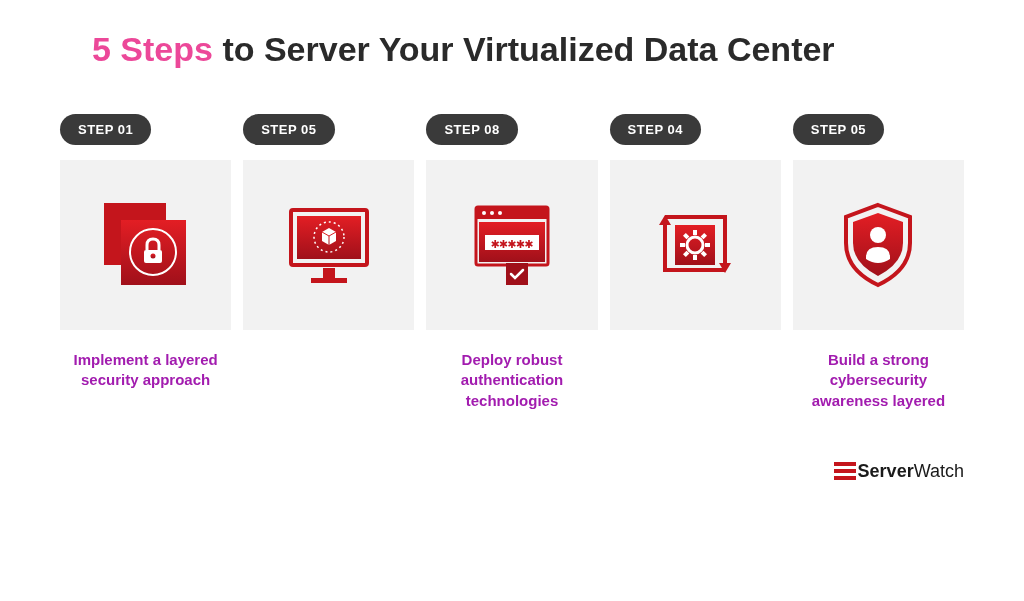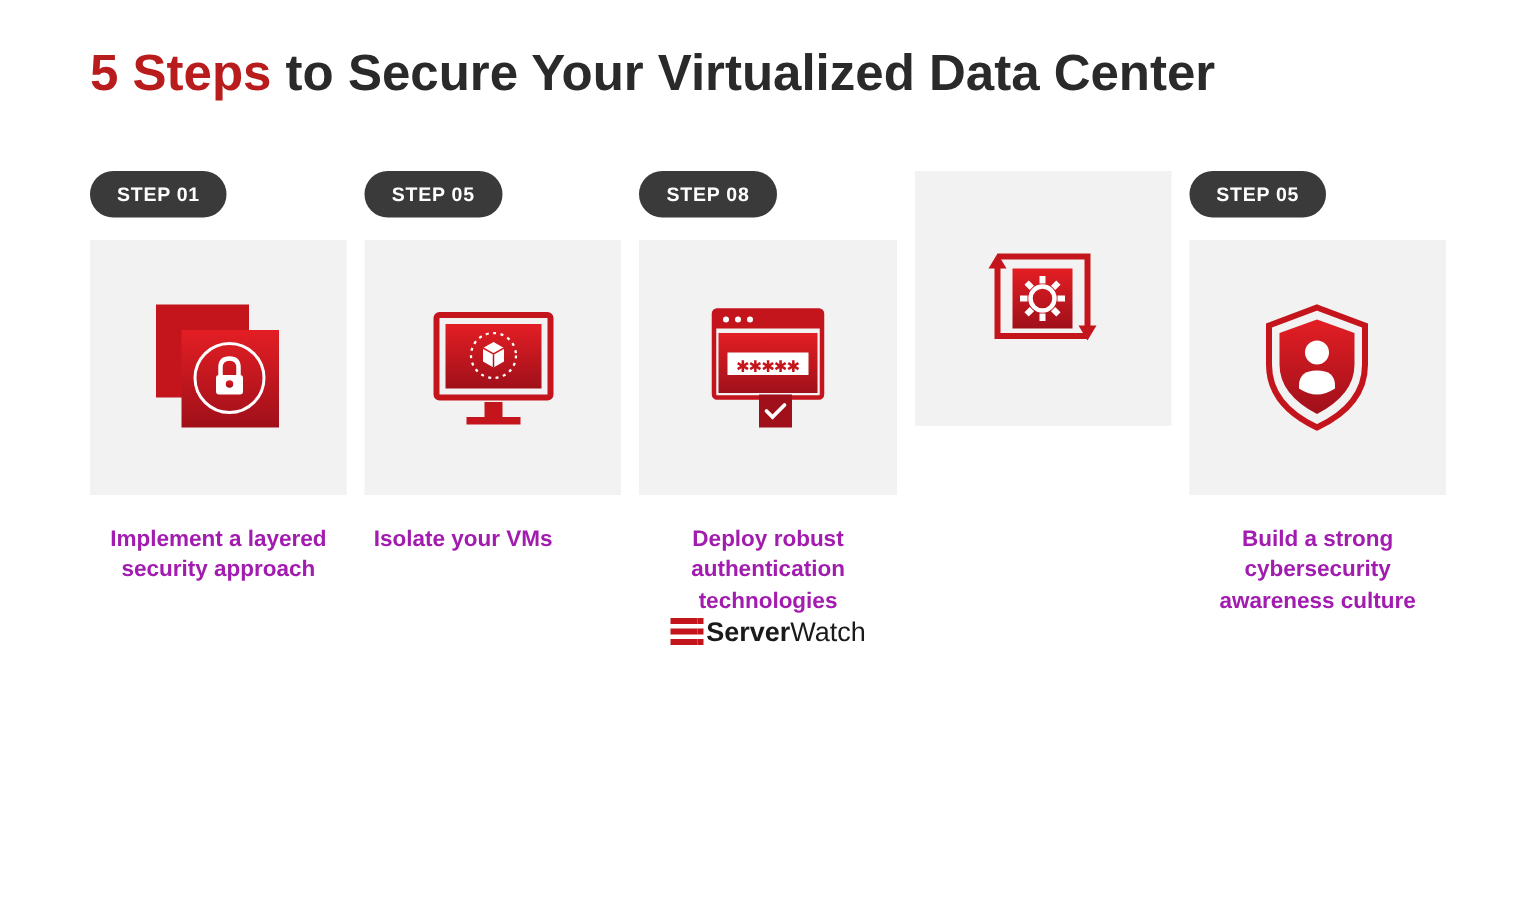--- a/index.html
+++ b/index.html
@@ -14,21 +14,22 @@
       height: 601px;
       padding: 30px 60px;
     }
     .title {
       font-size: 34px;
       font-weight: 700;
       color: #2a2a2a;
       margin-bottom: 45px;
     }
     .title-accent {
-      color: #b91c1c;
+      color: #ec4899;
+      margin-left: 32px;
     }
     .steps-container {
       display: flex;
       justify-content: space-between;
       gap: 12px;
     }
     .step-column {
       flex: 1;
       display: flex;
       flex-direction: column;
@@ -57,21 +58,22 @@
       font-size: 15px;
       font-weight: 600;
       color: #a21caf;
       text-align: center;
       line-height: 1.35;
       padding: 0 6px;
     }
     .footer-logo {
       display: flex;
       align-items: center;
-      justify-content: center;
+      justify-content: flex-end;
+      margin-top: 50px;
       gap: 6px;
     }
     .footer-logo-icon {
       display: flex;
       flex-direction: column;
       gap: 3px;
     }
     .footer-logo-line {
       width: 18px;
       height: 4px;
@@ -98,21 +100,21 @@
       color: #1a1a1a;
     }
     svg {
       display: block;
     }
   </style>
 </head>
 <body>
 
 <h1 class="title">
-  <span class="title-accent">5 Steps</span><span> to Secure Your Virtualized Data Center</span>
+  <span class="title-accent">5 Steps</span><span> to Server Your Virtualized Data Center</span>
 </h1>
 
 <div class="steps-container">
 
   <div class="step-column">
     <div class="step-badge">STEP 01</div>
     <div class="icon-box">
       <svg width="100" height="100" viewBox="0 0 100 100">
         <defs>
           <linearGradient id="g1" x1="0" y1="0" x2="0" y2="1">
@@ -143,21 +145,20 @@
         </defs>
         <rect x="12" y="15" width="76" height="55" rx="2" fill="none" stroke="#c4151c" stroke-width="4"></rect>
         <rect x="18" y="21" width="64" height="43" fill="url(#g2)"></rect>
         <rect x="44" y="73" width="12" height="10" fill="#c4151c"></rect>
         <rect x="32" y="83" width="36" height="5" fill="#c4151c"></rect>
         <circle cx="50" cy="42" r="15" fill="none" stroke="#ffffff" stroke-width="1.5" stroke-dasharray="2 3"></circle>
         <path d="M 50 33 L 57 37 L 57 46 L 50 50 L 43 46 L 43 37 Z" fill="#ffffff"></path>
         <path d="M 43 37 L 50 41 L 57 37 M 50 41 L 50 50" fill="none" stroke="url(#g2)" stroke-width="1"></path>
       </svg>
     </div>
-    <div class="step-description">Isolate your VMs</div>
   </div>
 
   <div class="step-column">
     <div class="step-badge">STEP 08</div>
     <div class="icon-box">
       <svg width="100" height="100" viewBox="0 0 100 100">
         <defs>
           <linearGradient id="g3" x1="0" y1="0" x2="0" y2="1">
             <stop offset="0" stop-color="#e31e24"></stop>
             <stop offset="1" stop-color="#a0101a"></stop>
@@ -172,20 +173,21 @@
         <rect x="23" y="40" width="54" height="15" fill="#ffffff"></rect>
         <text x="50" y="53" font-size="14" font-weight="bold" text-anchor="middle" fill="#c4151c" font-family="monospace">✱✱✱✱✱</text>
         <rect x="44" y="68" width="22" height="22" fill="#a0101a"></rect>
         <path d="M 49 79 L 53 83 L 61 75" fill="none" stroke="#ffffff" stroke-width="2.5" stroke-linecap="round"></path>
       </svg>
     </div>
     <div class="step-description">Deploy robust authentication technologies</div>
   </div>
 
   <div class="step-column">
+    <div class="step-badge">STEP 04</div>
     <div class="icon-box">
       <svg width="100" height="100" viewBox="0 0 100 100">
         <defs>
           <linearGradient id="g4" x1="0" y1="0" x2="0" y2="1">
             <stop offset="0" stop-color="#e31e24"></stop>
             <stop offset="1" stop-color="#a0101a"></stop>
           </linearGradient>
         </defs>
         <path d="M 20 25 L 20 75 L 80 75" fill="none" stroke="#c4151c" stroke-width="4"></path>
         <path d="M 80 72 L 80 22 L 20 22" fill="none" stroke="#c4151c" stroke-width="4"></path>
@@ -218,21 +220,21 @@
             <stop offset="0" stop-color="#e31e24"></stop>
             <stop offset="1" stop-color="#a0101a"></stop>
           </linearGradient>
         </defs>
         <path d="M 50 10 L 82 22 L 82 48 Q 82 75 50 90 Q 18 75 18 48 L 18 22 Z" fill="none" stroke="#c4151c" stroke-width="4"></path>
         <path d="M 50 18 L 75 27 L 75 48 Q 75 68 50 81 Q 25 68 25 48 L 25 27 Z" fill="url(#g5)"></path>
         <circle cx="50" cy="40" r="8" fill="#ffffff"></circle>
         <path d="M 38 62 Q 38 52 50 52 Q 62 52 62 62 L 62 64 Q 56 68 50 68 Q 44 68 38 64 Z" fill="#ffffff"></path>
       </svg>
     </div>
-    <div class="step-description">Build a strong cybersecurity awareness culture</div>
+    <div class="step-description">Build a strong cybersecurity awareness layered</div>
   </div>
 
 </div>
 
 <div class="footer-logo">
   <div class="footer-logo-icon">
     <div class="footer-logo-line"></div>
     <div class="footer-logo-line"></div>
     <div class="footer-logo-line"></div>
   </div>

